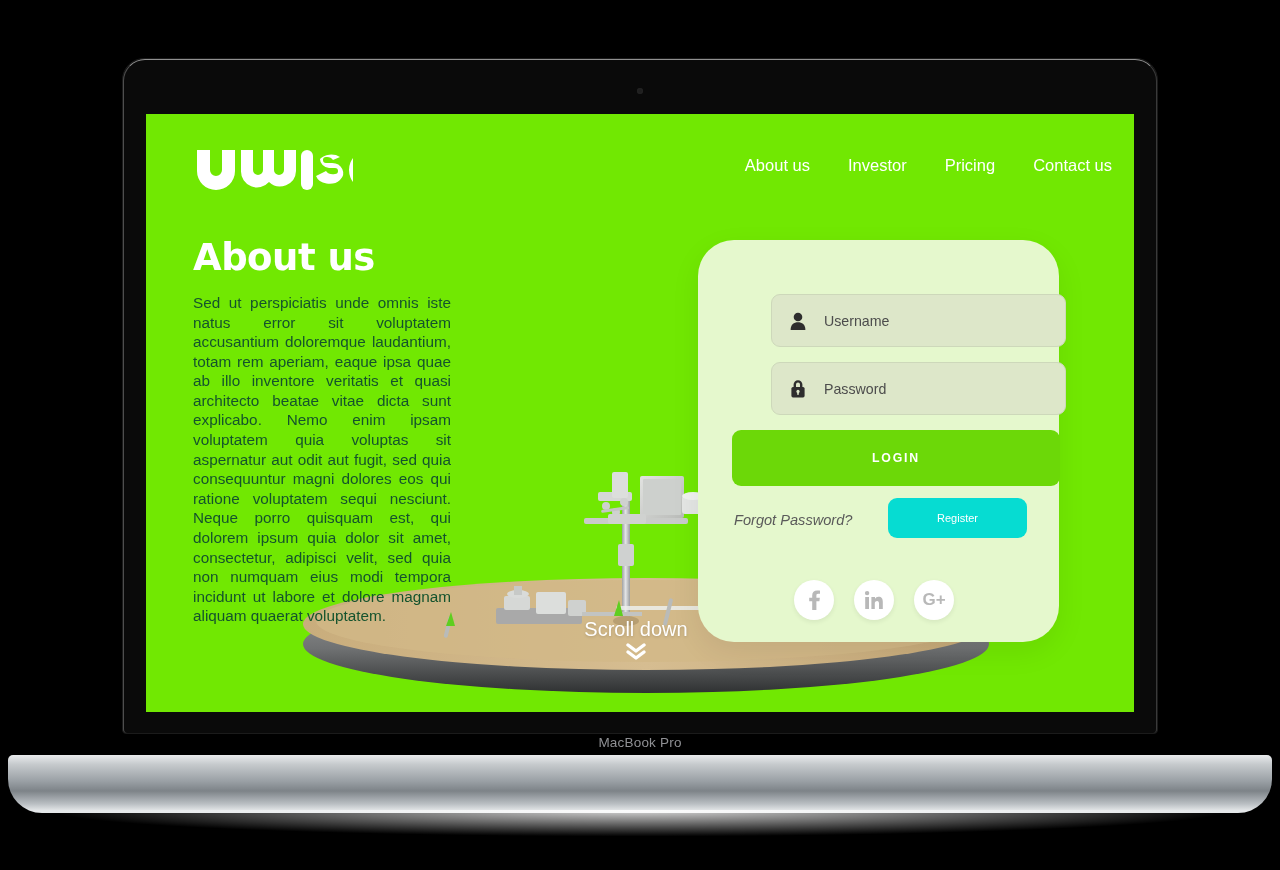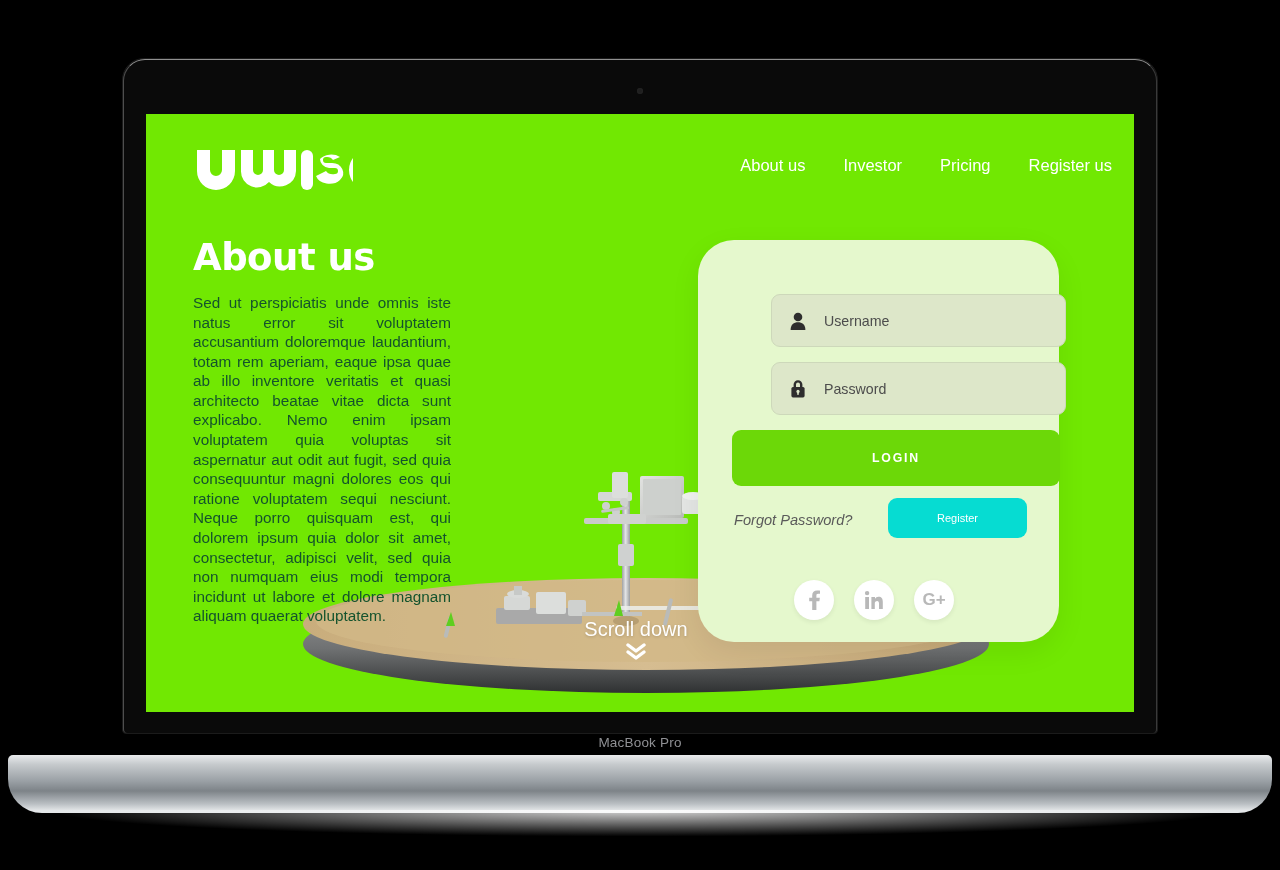--- a/index.html
+++ b/index.html
@@ -192,21 +192,21 @@
             <path d="M176 10 a19 19 0 0 0 0 40 a18 18 0 0 0 14 -7 l-9 -6 a8 8 0 0 1 -13 -4 h23
                      a19 19 0 0 0 -15 -23 Z M168 24 a8 8 0 0 1 14 0 Z"></path>
           </g>
         </svg>
       </div>
 
       <nav class="nav">
         <a href="#">About us</a>
         <a href="#">Investor</a>
         <a href="#">Pricing</a>
-        <a href="#">Register us</a>
+        <a href="#">Contact us</a>
       </nav>
     </div>
 
     <div class="illustration">
       <svg width="988" height="230" viewBox="0 0 988 230" aria-hidden="true">
         <defs>
           <linearGradient id="sandTop" x1="0" y1="0" x2="1" y2="0">
             <stop offset="0" stop-color="#c9ad7c"></stop>
             <stop offset=".5" stop-color="#d6bd91"></stop>
             <stop offset="1" stop-color="#c4a775"></stop>

